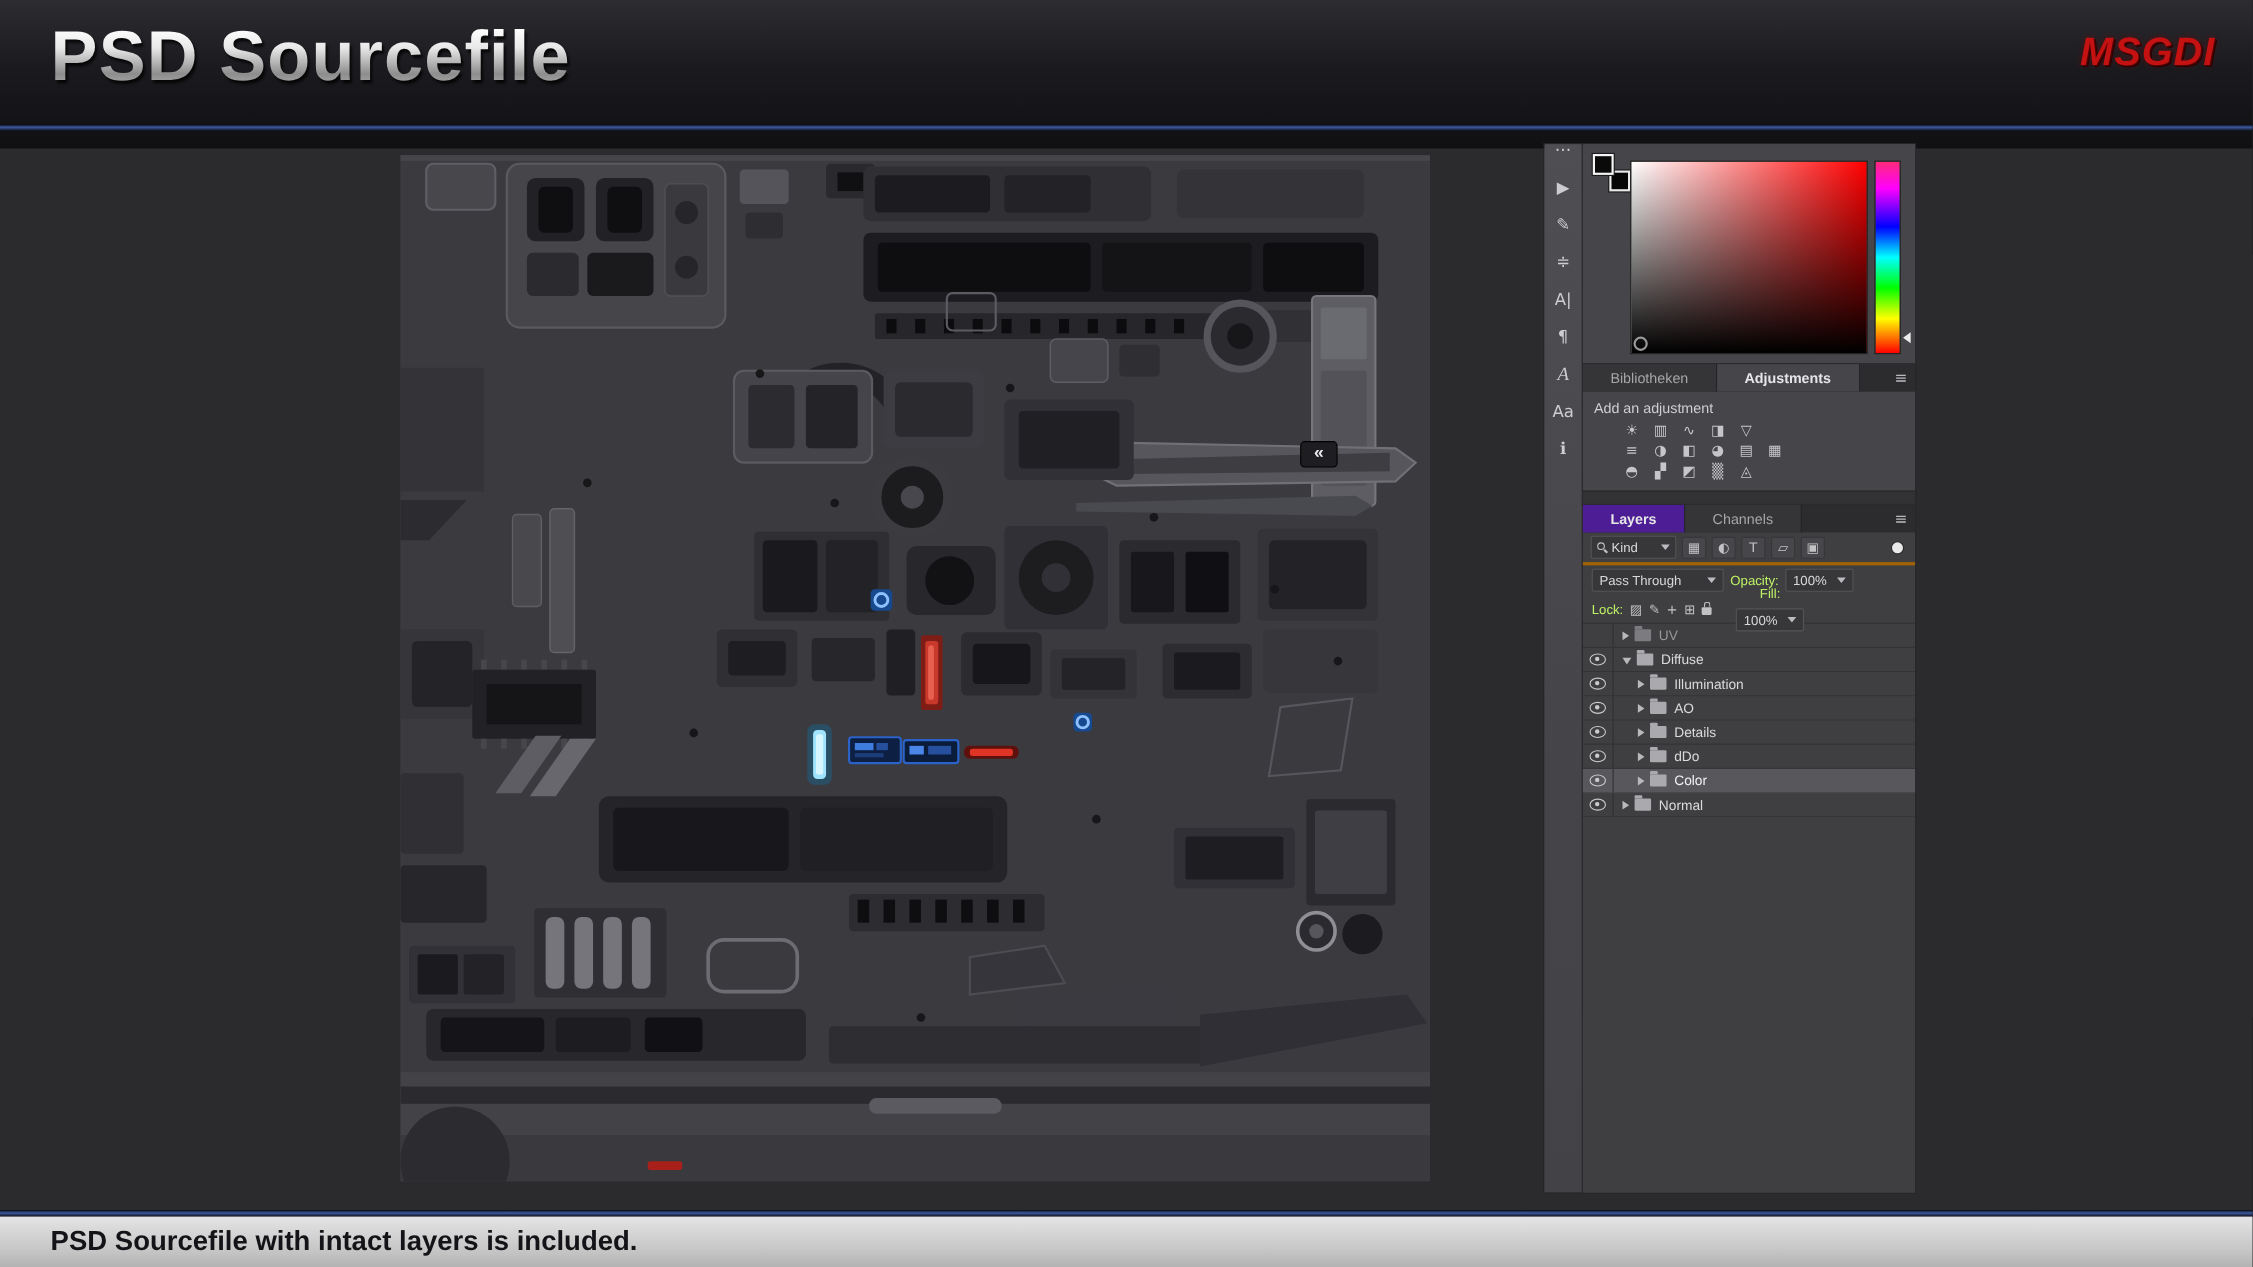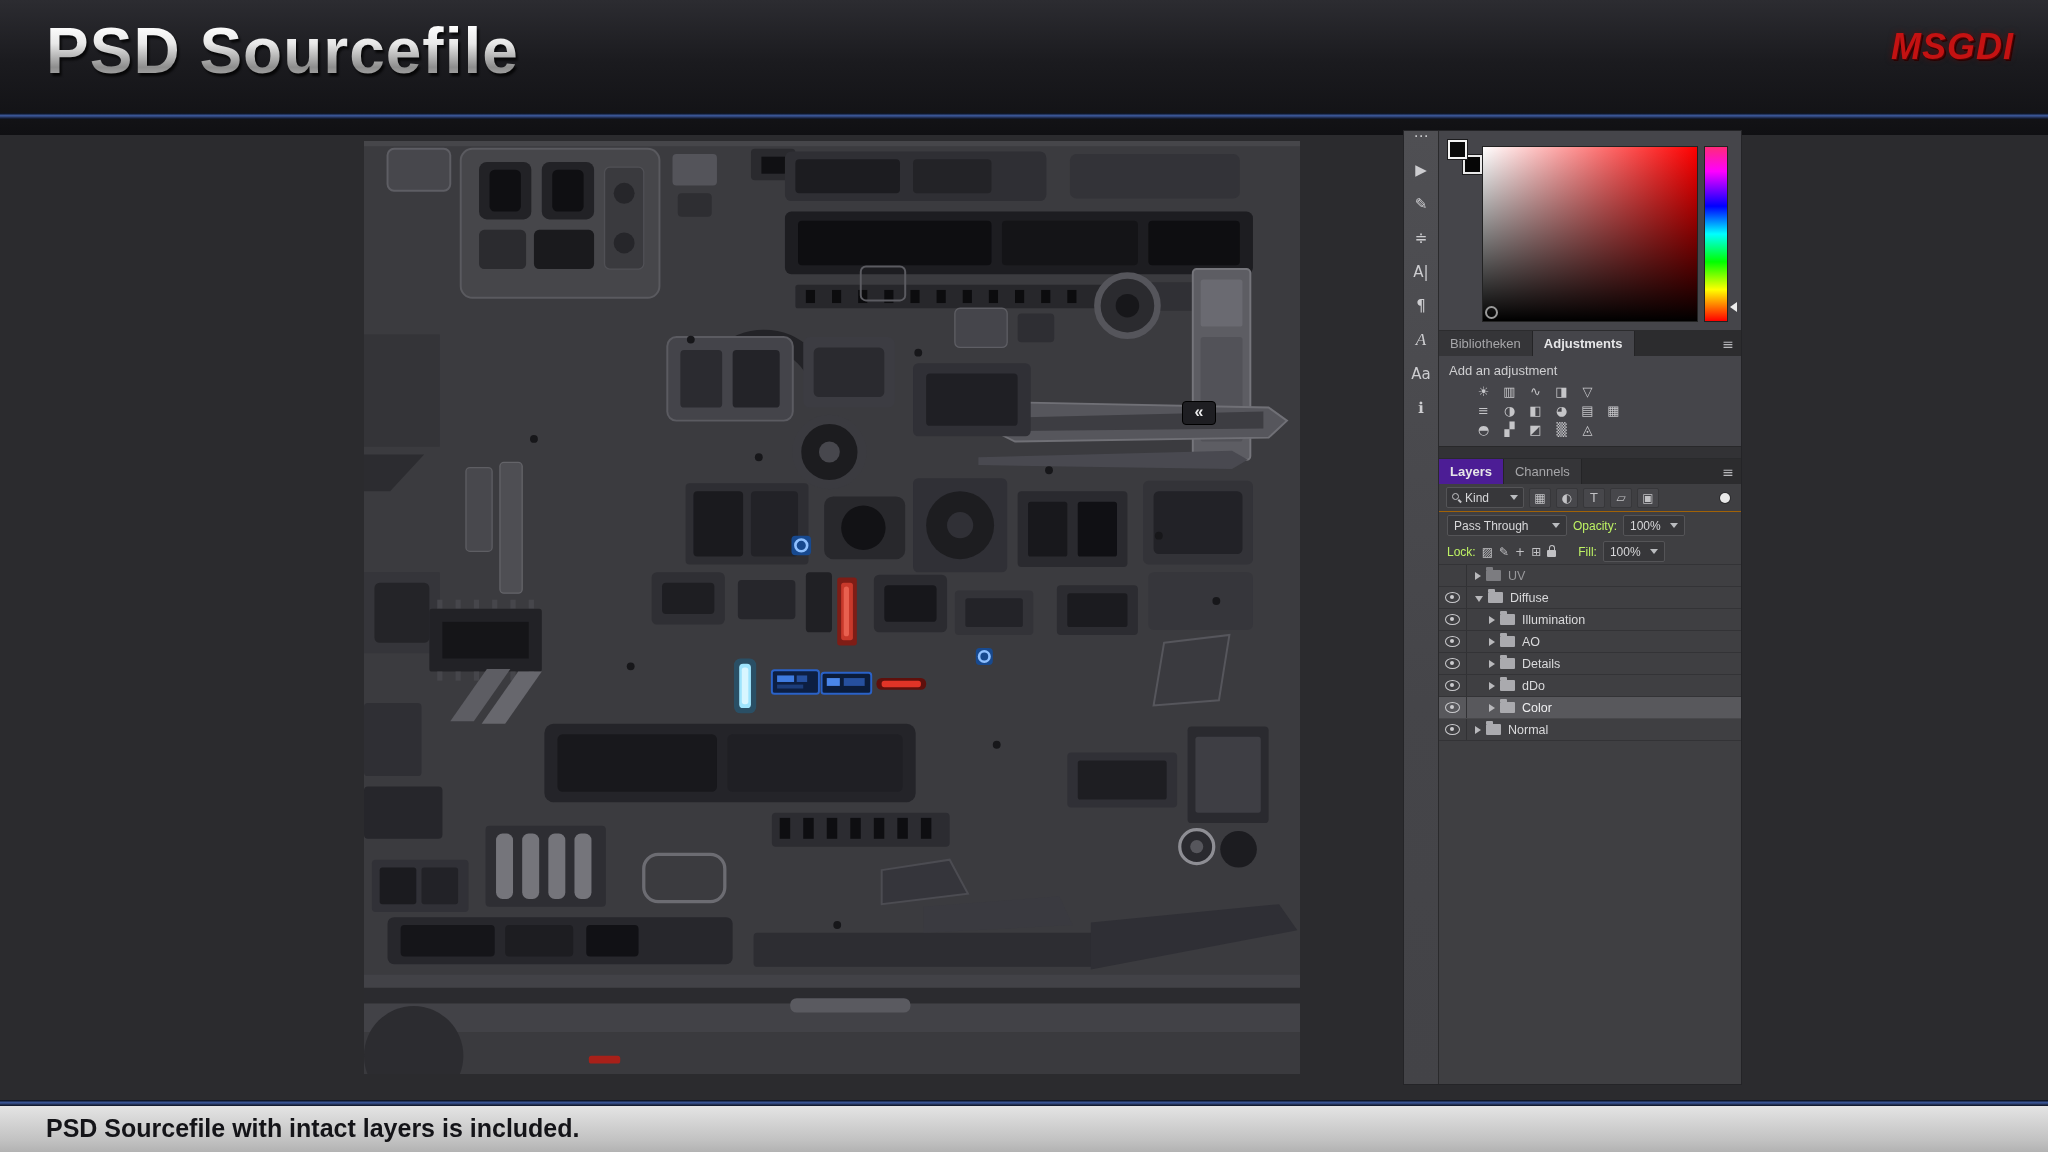--- a/index.html
+++ b/index.html
@@ -49,37 +49,37 @@
     border:2px solid #f4f4f4;box-shadow:0 0 0 1px #1c1c1e;}
   .sb-square{position:absolute;left:43px;top:15px;width:214px;height:174px;border:1px solid #222;
     background:linear-gradient(to top,#000 0%,rgba(0,0,0,0) 100%),linear-gradient(to right,#fff 0%,#f00 100%);}
   .sb-cursor{position:absolute;left:2px;bottom:2px;width:9px;height:9px;border:2px solid #9a9a9a;border-radius:50%;}
   .hue-strip{position:absolute;right:13px;top:15px;width:22px;height:174px;border:1px solid #222;
     background:linear-gradient(180deg,#ff2a7a 0%,#ff00ff 14%,#0000ff 34%,#00ffff 50%,#00ff00 66%,#ffff00 82%,#ff0000 100%);}
   .hue-marker{position:absolute;right:4px;bottom:18px;width:0;height:0;
     border-top:5px solid transparent;border-bottom:5px solid transparent;border-right:7px solid #ececec;}
   
   .tabbar{height:25px;flex:none;background:#2c2c2e;display:flex;align-items:stretch;position:relative;}
-  .tab{padding:0 11px;font-size:13px;color:#a6a6a9;background:#353538;border-right:1px solid #242426;
+  .tab{padding:0 25px;font-size:13px;color:#a6a6a9;background:#353538;border-right:1px solid #242426;
     display:flex;align-items:center;cursor:pointer;}
   .tab.active{background:#45454a;color:#e6e6e8;font-weight:bold;}
   .tabbar.layers-tabs .tab.active{background:#4c1d95;}
   .panel-menu{position:absolute;right:7px;top:0;height:100%;display:flex;align-items:center;
     color:#b9b9bc;font-size:14px;font-family:"DejaVu Sans",sans-serif;cursor:pointer;}
   
   .adj-panel{height:90px;flex:none;background:#45454a;padding:5px 8px 0 8px;box-sizing:border-box;}
   .adj-label{font-size:13px;color:#cfcfd1;margin:2px 0 5px 2px;}
   .adj-row{display:flex;gap:5px;margin:2px 0 2px 26px;}
   .adj-icon{width:21px;height:17px;color:#c6c6c9;font-size:13px;line-height:17px;text-align:center;
     font-family:"DejaVu Sans",sans-serif;cursor:pointer;}
   .panel-gap{height:11px;flex:none;background:#323235;border-top:1px solid #28282a;border-bottom:1px solid #292a2c;}
   
   .layers-panel{flex:1;display:flex;flex-direction:column;background:#3f3f42;min-height:0;}
   .filter-row{height:27px;flex:none;display:flex;align-items:center;gap:5px;padding:0 7px;
-    border-bottom:1px solid #a16207;}
+    border-bottom:3px solid #a16207;}
   .kind-select{display:flex;align-items:center;gap:4px;background:#37373a;border:1px solid #545457;
     border-radius:2px;height:19px;padding:0 5px;font-size:12px;color:#d8d8da;width:66px;cursor:pointer;}
   .mag{position:relative;width:9px;height:9px;flex:none;}
   .mag::before{content:"";position:absolute;left:0;top:0;width:5px;height:5px;border:1.5px solid #c3c3c6;border-radius:50%;}
   .mag::after{content:"";position:absolute;left:6px;top:6.5px;width:3.5px;height:1.5px;background:#c3c3c6;transform:rotate(45deg);}
   .chev{width:0;height:0;border-left:4px solid transparent;border-right:4px solid transparent;
     border-top:5px solid #babcbf;margin-left:auto;flex:none;}
   .ficon{width:20px;height:18px;font-size:12px;color:#c2c2c5;text-align:center;line-height:18px;
     background:#47474b;border:1px solid #37373a;border-radius:2px;
     font-family:"DejaVu Sans",sans-serif;cursor:pointer;}
@@ -90,21 +90,21 @@
     font-size:12px;color:#d8d8da;padding:0 6px;display:flex;align-items:center;cursor:pointer;}
   .blend-select{width:106px;}
   .small-label{font-size:12px;color:#bef264;}
   .opacity-select{width:48px;}
   .lock-row{height:25px;flex:none;display:flex;align-items:center;gap:6px;padding:0 8px;
     border-bottom:1px solid #333336;}
   .lock-icon-glyph{font-size:12px;color:#c2c2c5;font-family:"DejaVu Sans",sans-serif;cursor:pointer;line-height:14px;}
   .padlock{position:relative;width:9px;height:7px;background:#c2c2c5;border-radius:1px;margin-top:4px;cursor:pointer;}
   .padlock::before{content:"";position:absolute;left:1.5px;top:-5px;width:4px;height:4px;
     border:1.5px solid #c2c2c5;border-bottom:none;border-radius:3px 3px 0 0;}
-  .fill-group{margin-left:16px;display:flex;align-items:center;gap:6px;}
+  .fill-group{margin-left:16px;display:flex;align-items:center;gap:6px;flex-direction:column;}
   .fill-select{width:48px;}
   
   .layer-row{height:21px;flex:none;display:flex;align-items:center;font-size:12.5px;color:#dadadc;
     border-bottom:1px solid rgba(0,0,0,0.18);cursor:pointer;}
   .layer-row.selected{background:#58585c;color:#f0f0f2;}
   .eye-cell{width:27px;height:100%;flex:none;border-right:1px solid #313134;
     display:flex;align-items:center;justify-content:center;cursor:pointer;}
   .eye{width:13px;height:9px;border:1px solid #cbcbce;border-radius:50%;position:relative;}
   .eye::after{content:"";position:absolute;left:3.5px;top:1.5px;width:4px;height:4px;border-radius:50%;background:#cbcbce;}
   .indent{width:14px;flex:none;}

